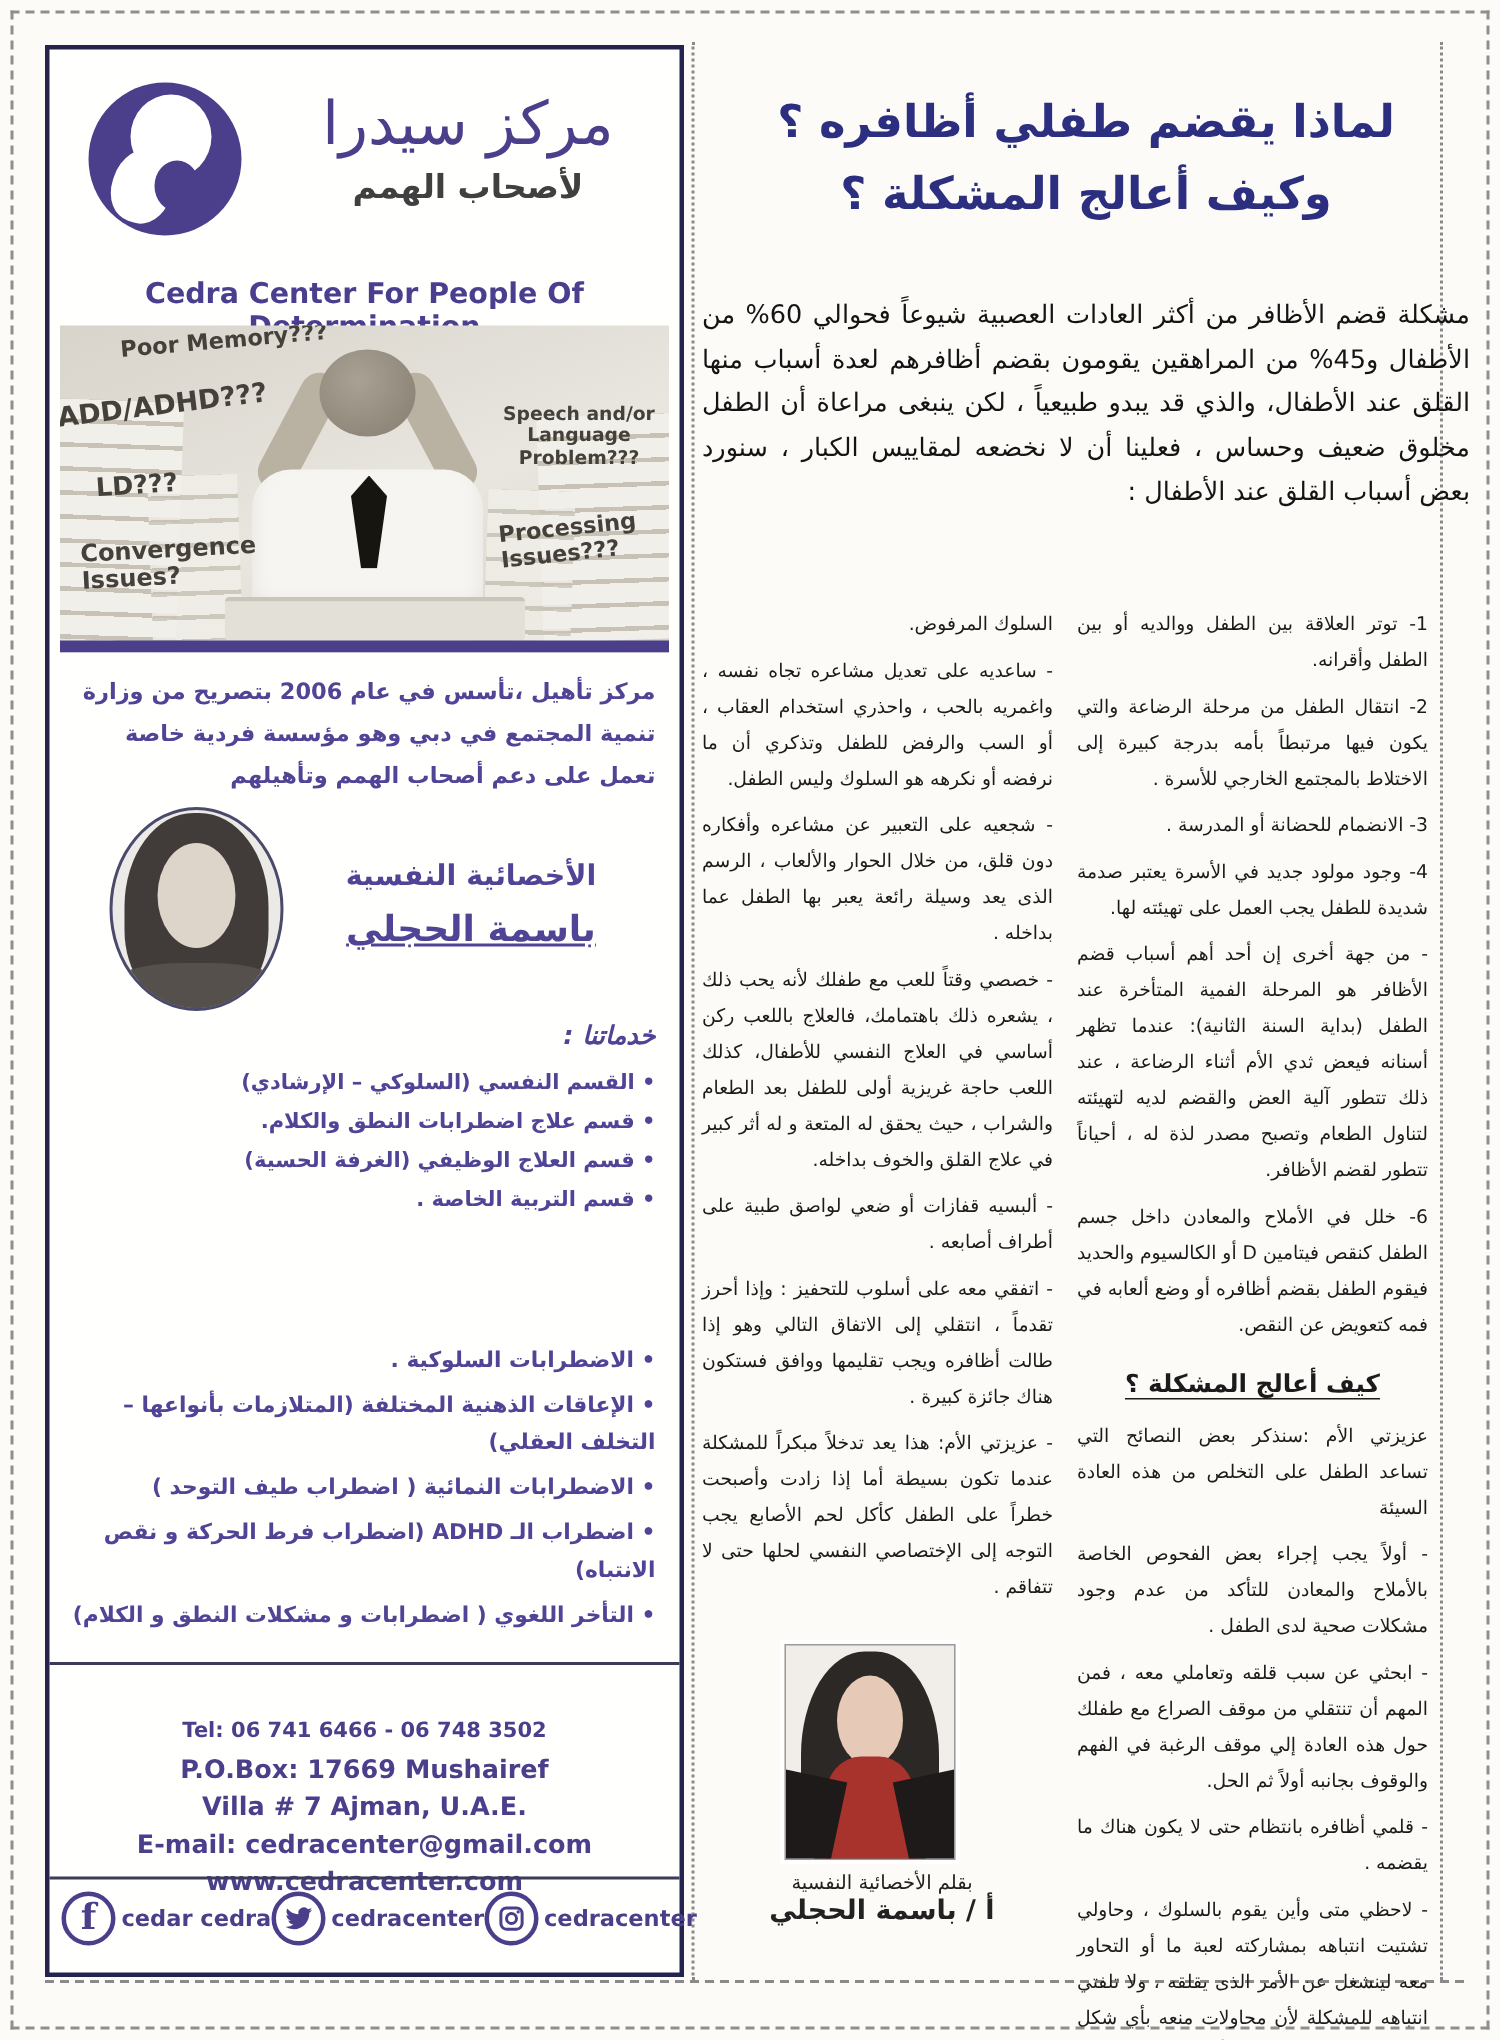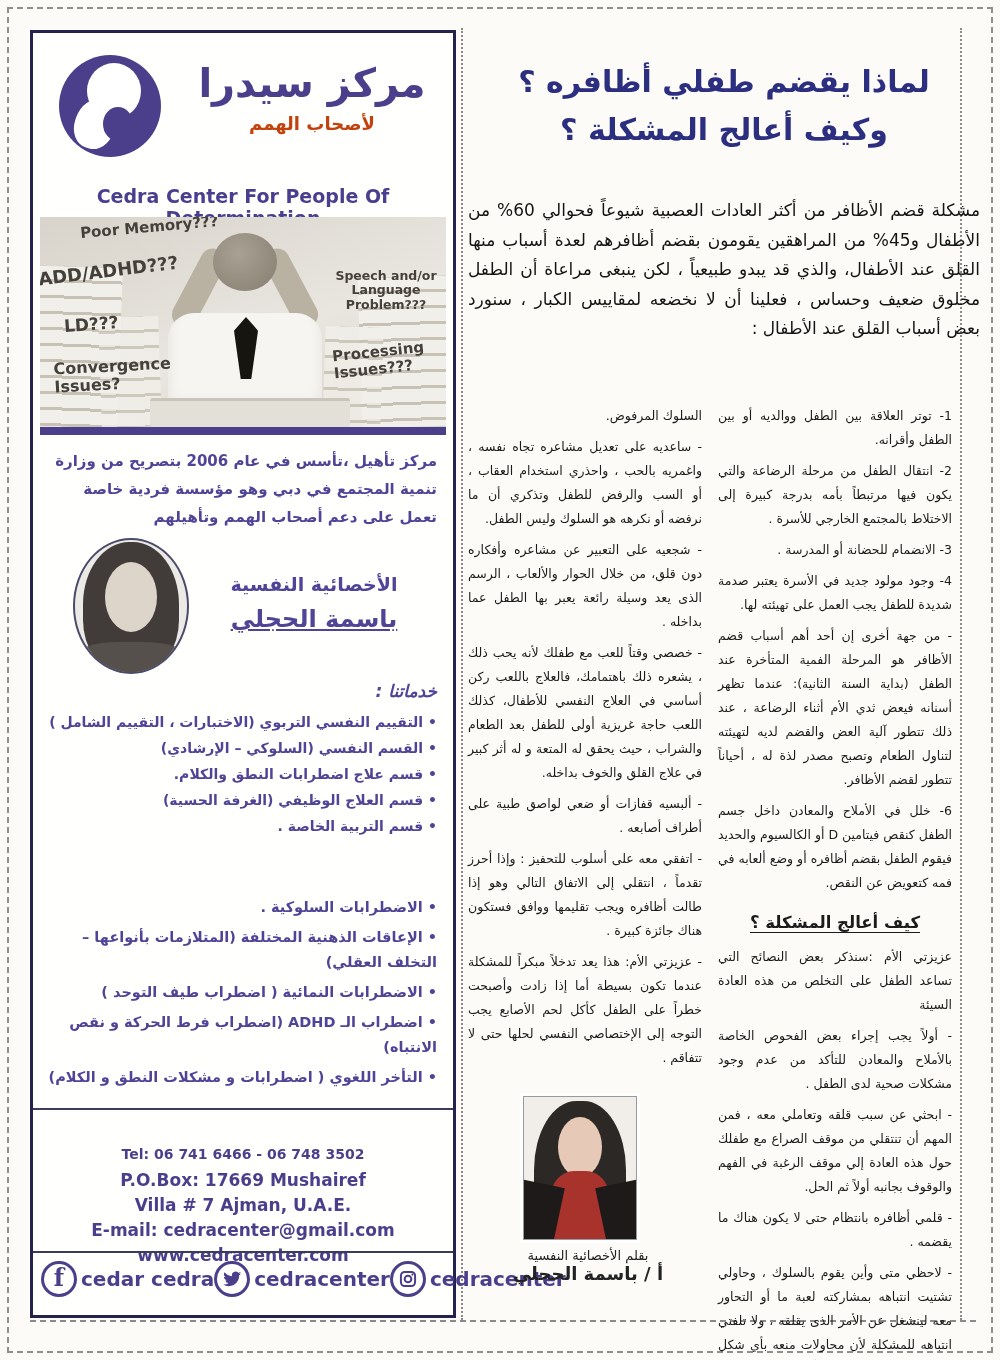--- a/index.html
+++ b/index.html
@@ -13,23 +13,23 @@
   
   .sidebar{position:absolute;left:30px;top:30px;width:426px;height:1288px;
            border:3px solid #23234d;background:#fffffe;box-sizing:border-box;}
   .logo{position:absolute;left:26px;top:22px;width:102px;height:102px;border-radius:50%;
         background:#4b3f8c;overflow:hidden;}
   .logo .s1{position:absolute;left:28px;top:8px;width:54px;height:56px;border-radius:50%;background:#fff;}
   .logo .s2{position:absolute;left:16px;top:44px;width:40px;height:50px;border-radius:50% 50% 45% 45%;
             background:#fff;transform:rotate(18deg);}
   .logo .s3{position:absolute;left:44px;top:52px;width:30px;height:34px;border-radius:50%;background:#4b3f8c;}
   .logo-title{position:absolute;right:16px;top:28px;width:250px;text-align:center;
-              color:#4b3f8c;font-weight:bold;font-size:40px;line-height:44px;direction:rtl;}
+              color:#4b3f8c;font-weight:normal;font-size:40px;line-height:44px;direction:rtl;}
   .logo-sub{position:absolute;right:16px;top:80px;width:250px;text-align:center;
-            color:#c2410c;font-weight:bold;font-size:18px;direction:rtl;}
+            color:#404040;font-weight:bold;font-size:22px;direction:rtl;}
   .name-en{position:absolute;left:0;top:152px;width:100%;text-align:center;color:#4a3f8f;
            font-weight:bold;font-size:19px;}
 
   
   .photo{position:absolute;left:7px;top:184px;width:406px;height:218px;
          background:linear-gradient(160deg,#d8d4cc 0%,#e9e6df 55%,#d4cfc5 100%);overflow:hidden;}
   .photo-bar{position:absolute;left:0;bottom:0;width:100%;height:8px;background:#4b3f8c;}
   .stack{position:absolute;bottom:8px;background:repeating-linear-gradient(#f1efe9 0 13px,#c7c2b5 13px 16px);}
   .stack.l1{left:-6px;width:86px;height:160px;transform:rotate(2deg);}
   .stack.l2{left:60px;width:60px;height:110px;transform:rotate(-2deg);opacity:.8;}
@@ -85,21 +85,21 @@
   .contact{position:absolute;left:0;top:1084px;width:100%;text-align:center;color:#4b3f8c;font-weight:bold;}
   .c-tel{font-size:14px;line-height:28px;margin-top:23px;}
   .c-line{font-size:17px;line-height:25px;}
 
   .social{position:absolute;left:8px;right:8px;top:1228px;display:flex;align-items:center;
           justify-content:space-between;color:#4b3f8c;}
   .soc{display:flex;align-items:center;gap:4px;}
   .soc-ic{width:36px;height:36px;border-radius:50%;border:3px solid #4b3f8c;display:flex;
           align-items:center;justify-content:center;box-sizing:border-box;flex:0 0 auto;}
   .soc-f{font-family:"DejaVu Serif",serif;font-weight:bold;font-size:24px;line-height:1;margin-top:-2px;}
-  .soc-handle{font-weight:bold;font-size:20px;white-space:nowrap;}
+  .soc-handle{font-weight:bold;font-size:15px;white-space:nowrap;}
 
   
   .art-title{position:absolute;left:470px;top:58px;width:508px;text-align:center;direction:rtl;
              color:#2c2f80;font-weight:800;font-size:30px;line-height:48px;}
   .art-intro{position:absolute;left:468px;top:196px;width:512px;direction:rtl;text-align:justify;
              font-size:17px;line-height:29.5px;color:#141414;}
   .col{position:absolute;top:404px;width:234px;direction:rtl;text-align:justify;
        font-size:12.5px;line-height:24px;color:#1b1b1b;}
   .col p{margin:0 0 7px 0;}
   .col-right{left:718px;}
@@ -164,21 +164,20 @@
     <div class="oval">
       <div class="hair"></div>
       <div class="face"></div>
       <div class="sh"></div>
     </div>
     <div class="spec-role" dir="rtl">الأخصائية النفسية</div>
     <div class="spec-name" dir="rtl">باسمة الحجلي</div>
 
     <div class="svc-head" dir="rtl">خدماتنا :</div>
     <div class="svc-list" dir="rtl">
-      <div class="li">التقييم النفسي التربوي (الاختبارات ، التقييم الشامل )</div>
       <div class="li">القسم النفسي (السلوكي – الإرشادي)</div>
       <div class="li">قسم علاج اضطرابات النطق والكلام.</div>
       <div class="li">قسم العلاج الوظيفي (الغرفة الحسية)</div>
       <div class="li">قسم التربية الخاصة .</div>
     </div>
 
     <div class="case-list" dir="rtl">
       <div class="li">الاضطرابات السلوكية .</div>
       <div class="li">الإعاقات الذهنية المختلفة (المتلازمات بأنواعها – التخلف العقلي)</div>
       <div class="li">الاضطرابات النمائية ( اضطراب طيف التوحد )</div>

